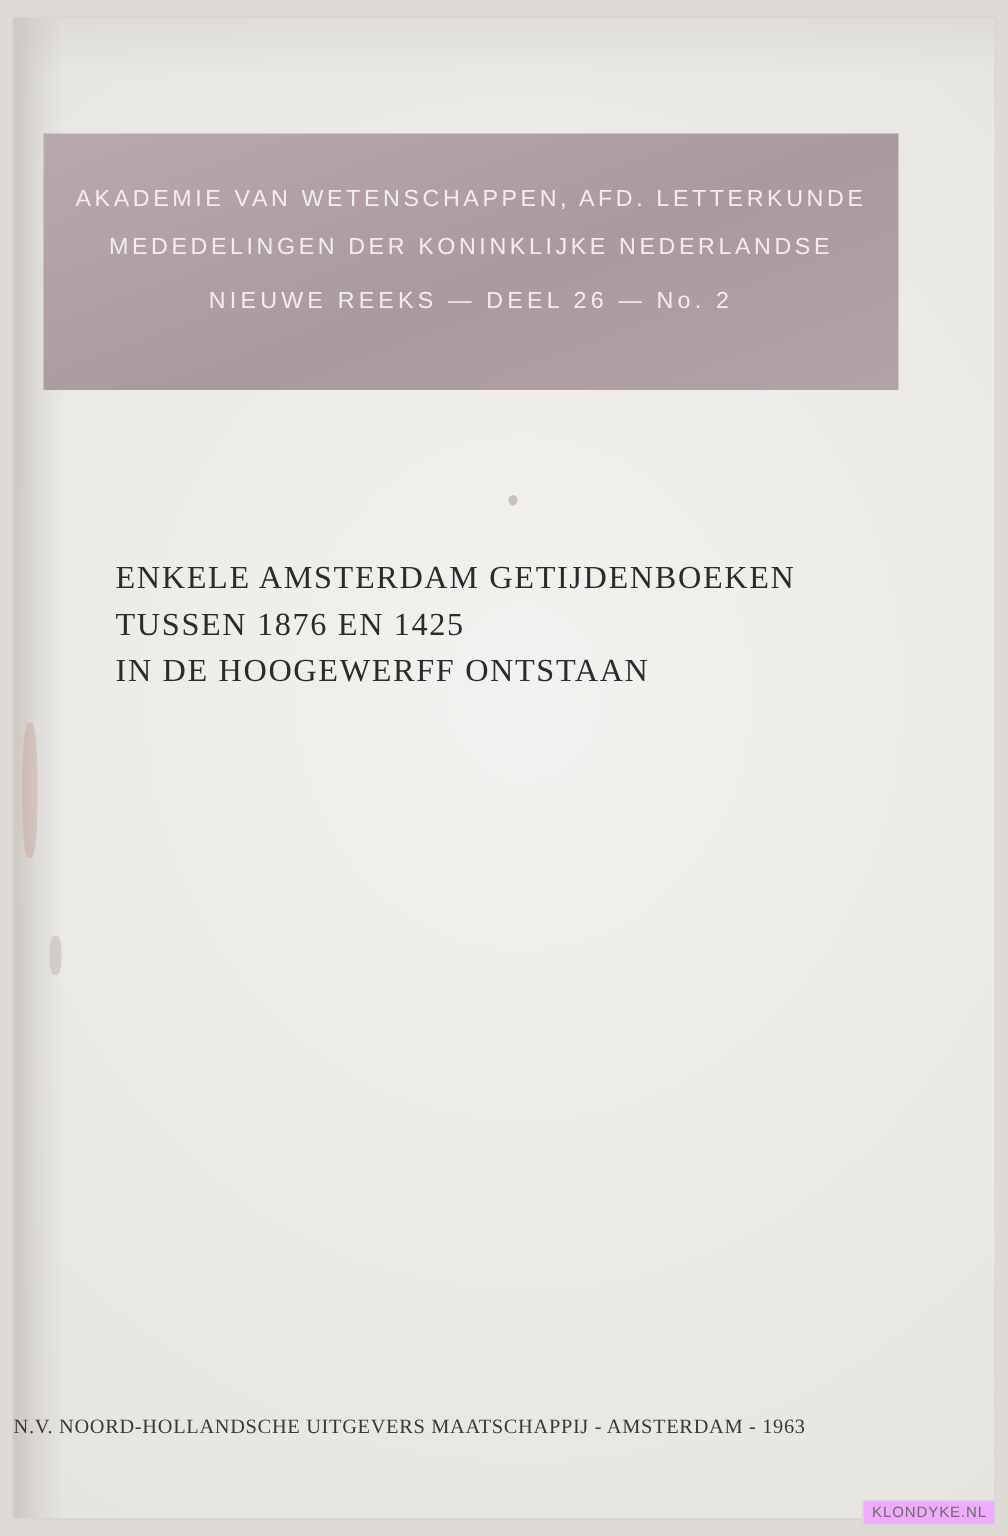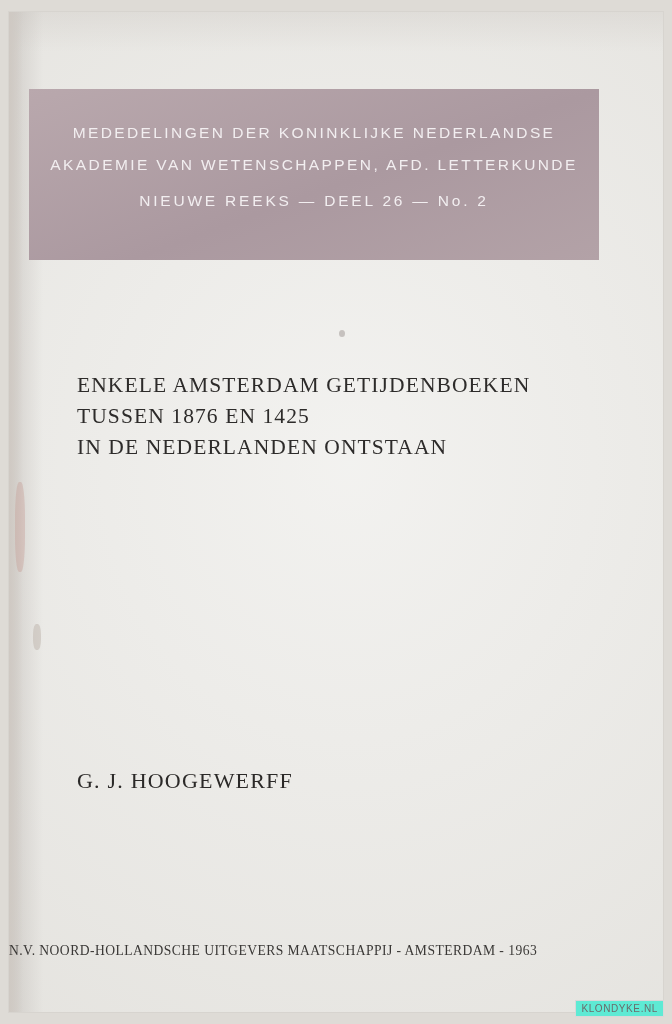--- a/index.html
+++ b/index.html
@@ -123,21 +123,21 @@
     letter-spacing: 0.45px;
     color: #3a3836;
     white-space: nowrap;
   }
 
   
   .watermark {
     position: absolute;
     right: 8px;
     bottom: 7px;
-    background: #5eead4;
+    background: #f0abfc;
     color: #6b6b6b;
     font-family: "Liberation Sans", sans-serif;
     font-size: 10px;
     letter-spacing: 0.6px;
     padding: 2px 5px 2px 5px;
     border: 1px solid #d8d8d8;
   }
 </style>
 </head>
 <body>
@@ -148,31 +148,30 @@
   <div class="cover">
     <div class="paper-shade"></div>
     <div class="paper-edge-left"></div>
 
     <div class="spot" style="left:6px; top:470px; width:10px; height:90px; background:rgba(196,150,140,0.35); border-radius:40%;"></div>
     <div class="spot" style="left:330px; top:318px; width:6px; height:7px; background:rgba(120,110,105,0.35);"></div>
     <div class="spot" style="left:24px; top:612px; width:8px; height:26px; background:rgba(190,180,172,0.5); border-radius:40%;"></div>
 
     <div class="band">
       <div class="band-inner">
+        <div class="band-line l2">AKADEMIE VAN WETENSCHAPPEN, AFD. LETTERKUNDE</div>
         <div class="band-line l1">MEDEDELINGEN DER KONINKLIJKE NEDERLANDSE</div>
-        <div class="band-line l2">AKADEMIE VAN WETENSCHAPPEN, AFD. LETTERKUNDE</div>
         <div class="band-line l3">NIEUWE REEKS — DEEL 26 — No. 2</div>
       </div>
     </div>
 
     <div class="title-block">
       <div class="title-line">ENKELE AMSTERDAM GETIJDENBOEKEN</div>
       <div class="title-line">TUSSEN 1876 EN 1425</div>
-      <div class="title-line">IN DE NEDERLANDEN ONTSTAAN</div>
+      <div class="title-line">IN DE HOOGEWERFF ONTSTAAN</div>
     </div>
 
-    <div class="author">G. J. HOOGEWERFF</div>
 
     <div class="publisher">N.V. NOORD-HOLLANDSCHE UITGEVERS MAATSCHAPPIJ - AMSTERDAM - 1963</div>
   </div>
 
   <div class="watermark">KLONDYKE.NL</div>
 </div>
 
 </body></html>

